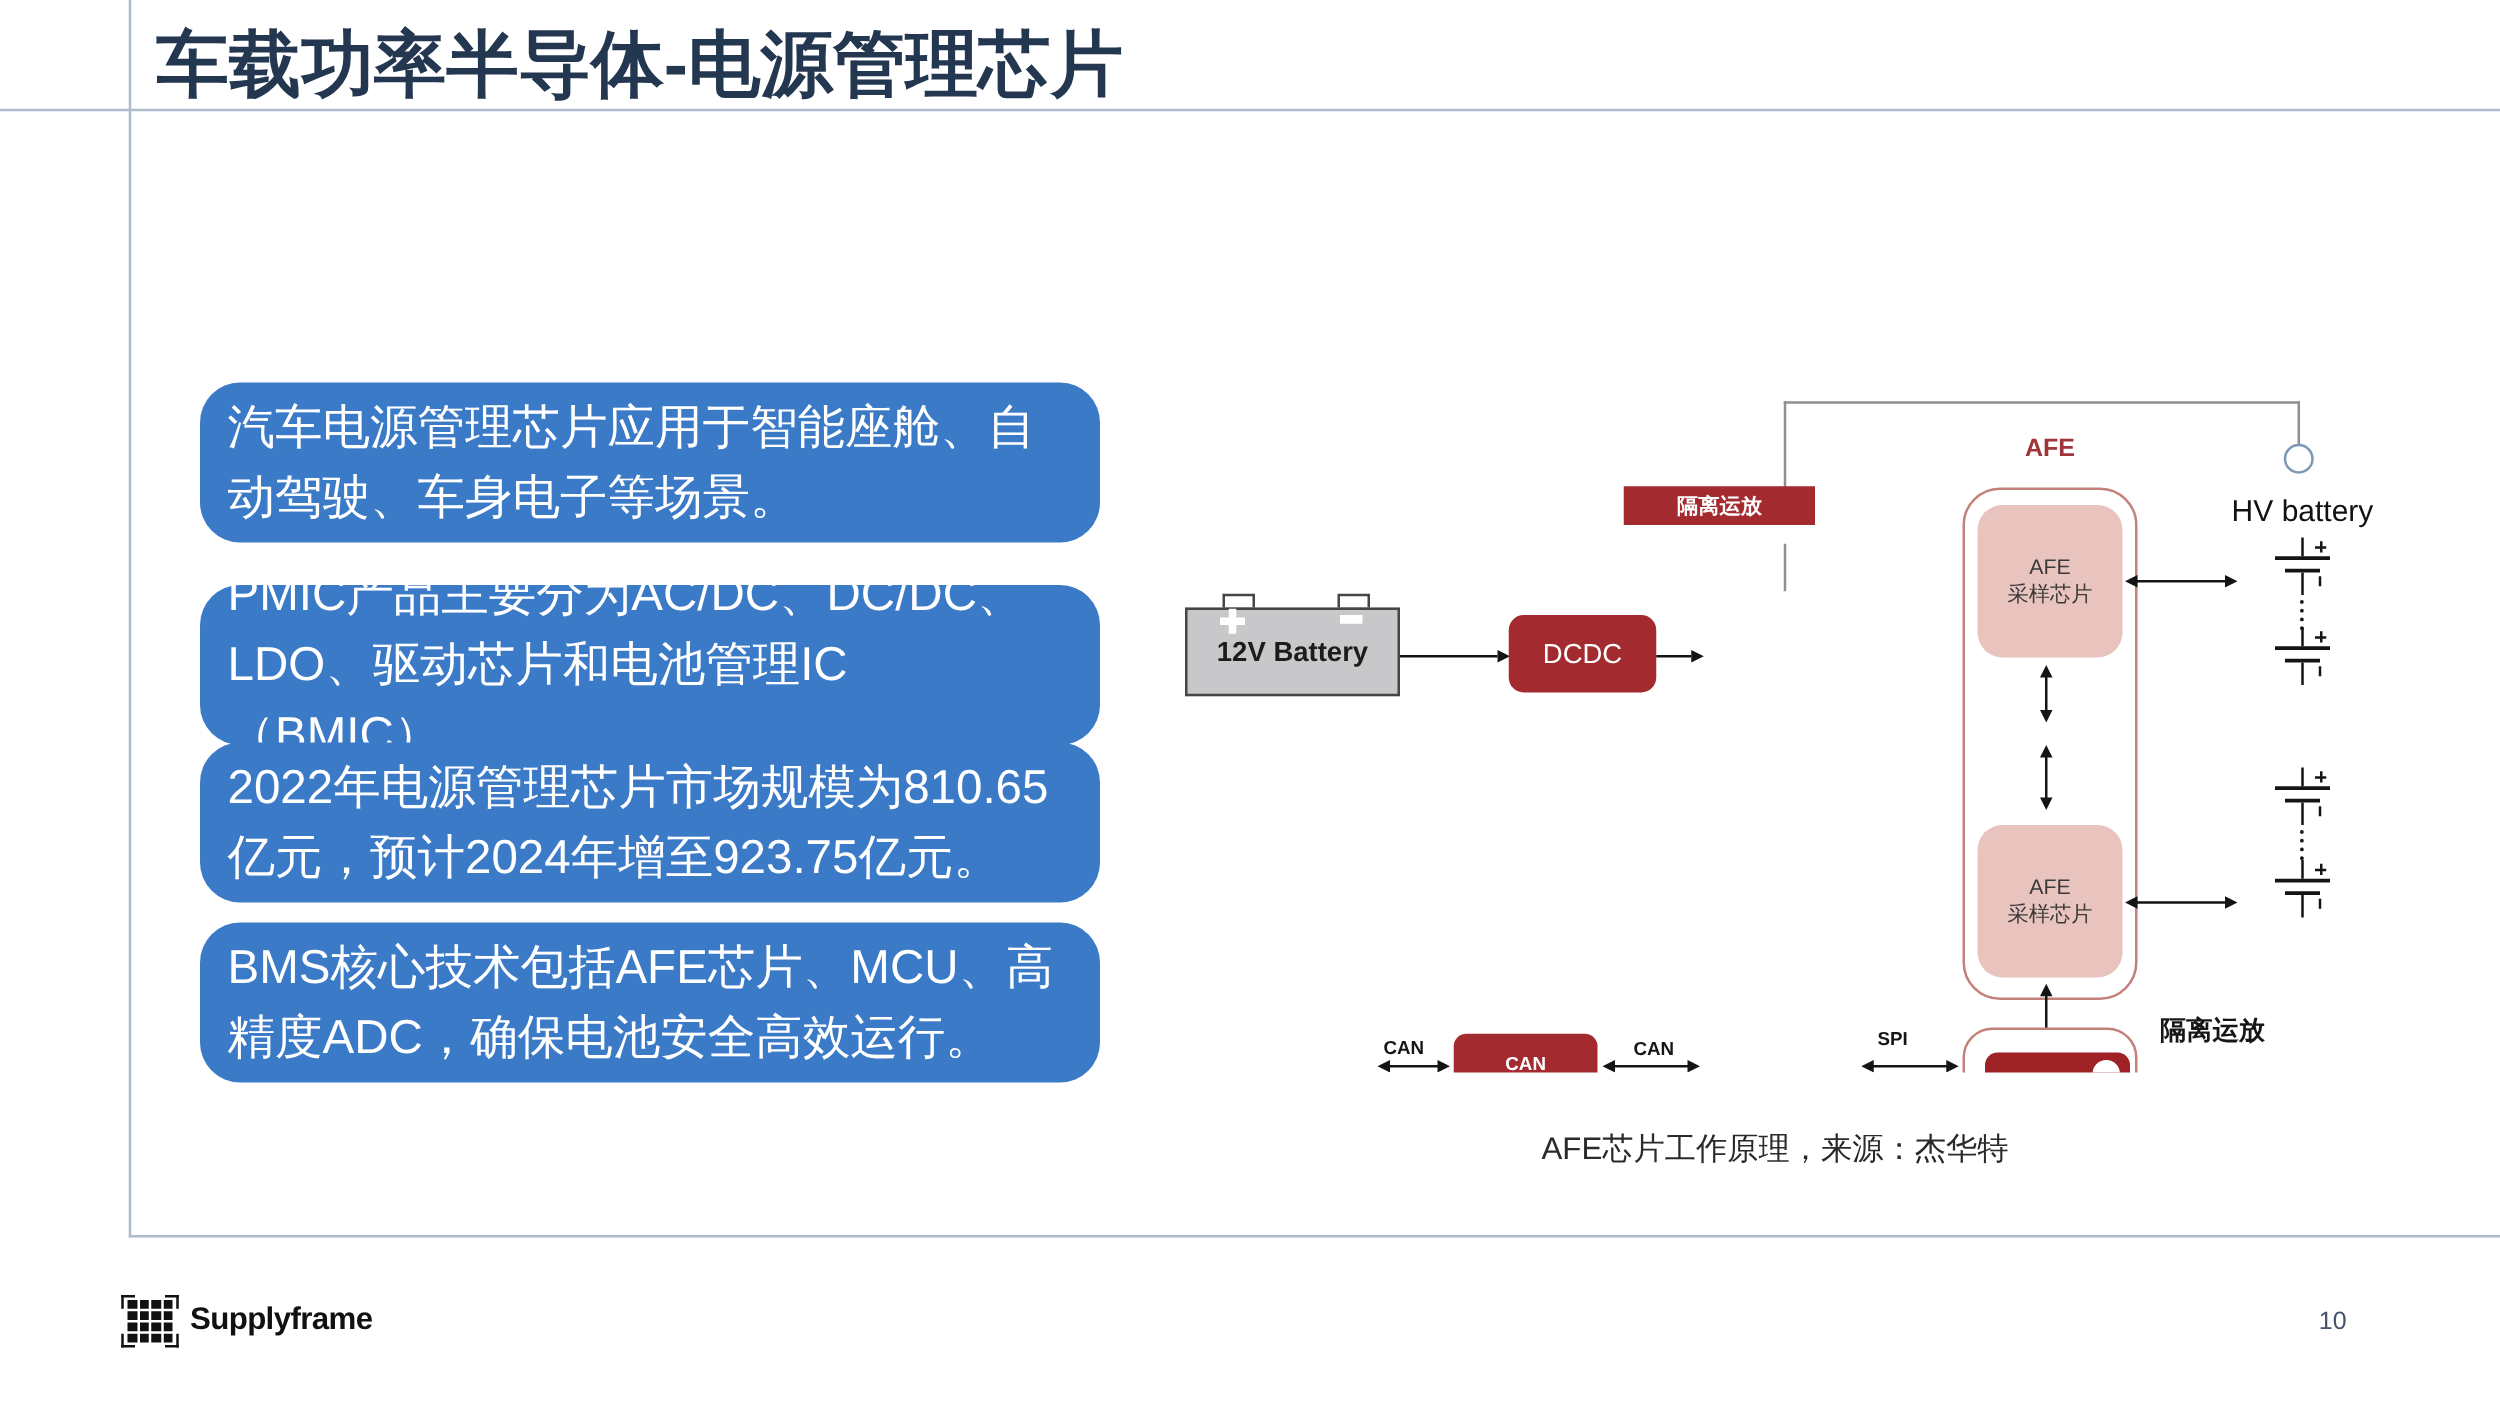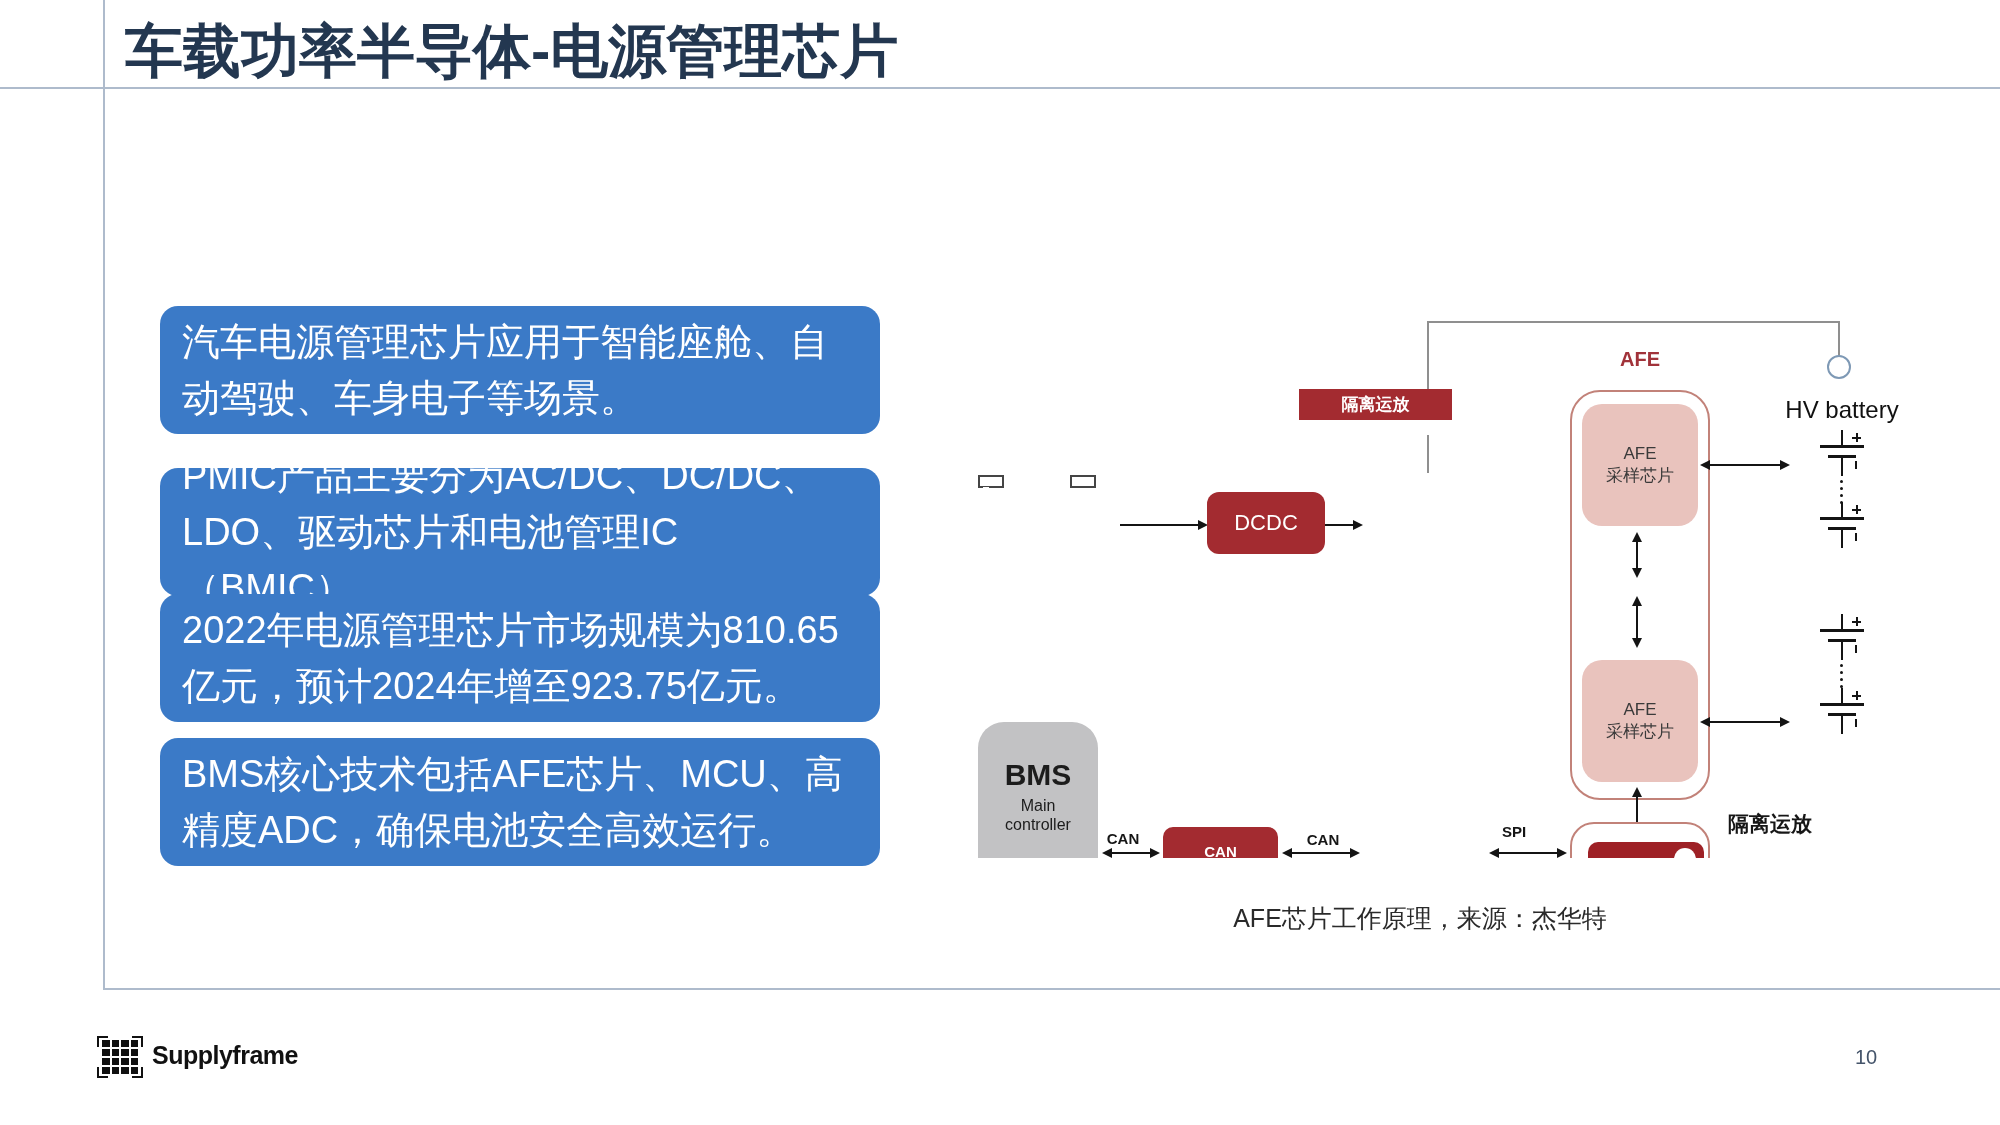--- a/index.html
+++ b/index.html
@@ -11,21 +11,21 @@
   
   .frameline{position:absolute;background:#AEBBCC;}
   
   .title{
     position:absolute;left:125px;top:13px;font-size:58px;font-weight:800;
     color:#233750;letter-spacing:0px;white-space:nowrap;
   }
   
   .bullet{
     position:absolute;left:160px;width:720px;height:128px;box-sizing:border-box;
-    background:#3B7AC7;border-radius:18px;color:#ffffff;
+    background:#3B7AC7;border-radius:32px;color:#ffffff;
     display:flex;align-items:center;padding:8px 22px;
   }
   .bullet span{white-space:pre-line;font-size:38px;line-height:56px;}
   
   #diagram{position:absolute;left:0;top:0;width:2000px;height:858px;overflow:hidden;}
   .dline{position:absolute;background:#8f8f8f;}
   .blk{position:absolute;background:#141414;}
   .whitebar{position:absolute;background:#ffffff;}
   
   .ah{position:absolute;width:0;height:0;}
@@ -104,20 +104,23 @@
 <div id="diagram">
 
   <div class="dline" style="left:1427px;top:321px;width:2px;height:70px;"></div>
   <div class="dline" style="left:1427px;top:435px;width:2px;height:38px;"></div>
   <div class="dline" style="left:1427px;top:321px;width:413px;height:2px;"></div>
   <div class="dline" style="left:1838px;top:321px;width:2px;height:36px;"></div>
   <div class="circle-node"></div>
 
   <div class="terminal" style="left:978px;top:475px;"></div>
   <div class="terminal" style="left:1070px;top:475px;"></div>
+  <div class="battery12v">
+    <span class="lbl">12V Battery</span>
+  </div>
   <div class="whitebar" style="left:976px;top:494px;width:20px;height:6px;"></div>
   <div class="whitebar" style="left:983px;top:487px;width:6px;height:20px;"></div>
   <div class="whitebar" style="left:1072px;top:492px;width:18px;height:7px;"></div>
 
   <div class="abs" style="left:1120px;top:520px;width:88px;height:10px;">
     <div class="blk" style="left:0;top:4px;width:78px;height:2px;"></div>
     <div class="ah ah-r" style="left:78px;top:0;"></div>
   </div>
 
   <div class="redbox" style="left:1207px;top:492px;width:118px;height:62px;border-radius:12px;">
@@ -213,27 +216,20 @@
   <div class="cell" style="left:1820px;top:688px;">
     <i class="w1"></i>
       <i class="p1"></i>
       <i class="p2"></i>
       <i class="w2"></i>
       <i class="ph"></i>
       <i class="pv"></i>
       <i class="tk"></i>
   </div>
 
-  <div class="graybox" style="left:978px;top:722px;width:120px;height:140px;border-radius:26px 26px 0 0;">
-    <div style="position:absolute;left:0;top:36px;width:100%;text-align:center;">
-      <div style="font-size:30px;font-weight:700;color:#1c1c1c;">BMS</div>
-      <div class="pre" style="font-size:16px;line-height:19px;color:#1c1c1c;margin-top:4px;">Main
-controller</div>
-    </div>
-  </div>
 
   <div class="redbox" style="left:1163px;top:827px;width:115px;height:40px;border-radius:10px 10px 0 0;align-items:flex-start;">
     <span style="font-size:15px;font-weight:700;margin-top:16px;">CAN</span>
   </div>
 
   <div class="dtext" style="left:1096px;top:830px;width:54px;text-align:center;font-size:15px;font-weight:700;">CAN</div>
   <div class="dtext" style="left:1296px;top:831px;width:54px;text-align:center;font-size:15px;font-weight:700;">CAN</div>
   <div class="dtext" style="left:1492px;top:823px;width:44px;text-align:center;font-size:15px;font-weight:700;">SPI</div>
 
   <div class="abs" style="left:1102px;top:848px;width:58px;height:10px;">

